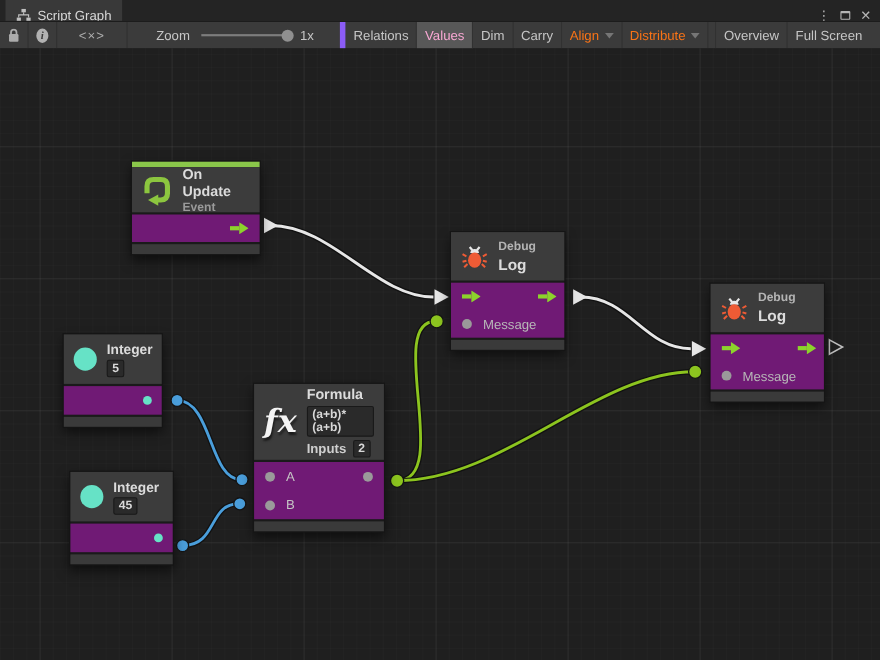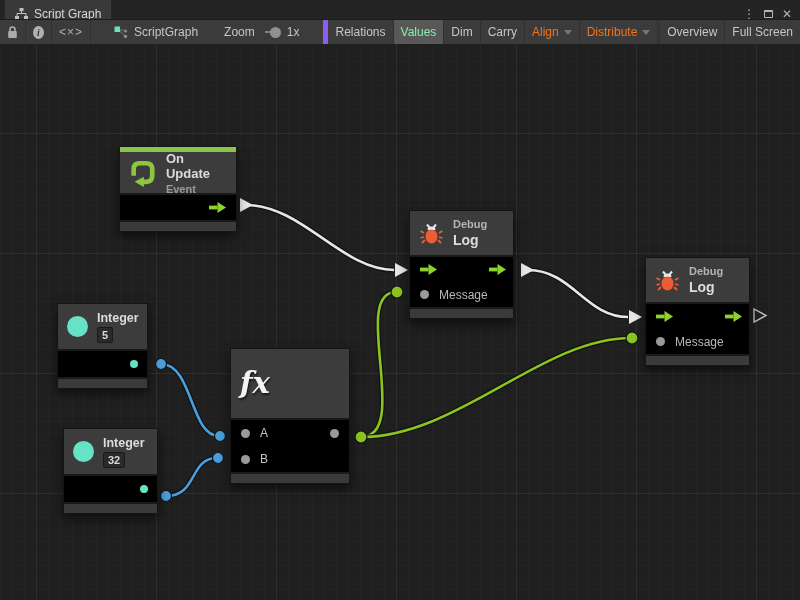--- a/index.html
+++ b/index.html
@@ -17,21 +17,21 @@
   .maxbox { width:9px; height:8px; border:1.5px solid #b5b5b5; border-top-width:2.5px; border-radius:1px; }
   .closex { font-size:12px; line-height:1; }
 
   
   .toolbar { position:absolute; top:19px; left:0; width:800px; height:25px;
     background:#3b3b3b; display:flex; align-items:center; font-size:12px;
     color:#c6c6c6; border-top:1px solid #1c1c1c; }
   .tb-btn { height:100%; display:flex; align-items:center; padding:0 7px;
     border-right:1px solid #313131; white-space:nowrap; }
   .tb-btn.noborder { border-right:none; }
-  .tb-btn.active { background:#585858; color:#86efac; }
+  .tb-btn.active { background:#585858; color:#f9a8d4; }
   .tb-btn.disabled { color:#f97316; }
   .lockpad, .infocirc { display:inline-block; }
   .infocirc { width:13px; height:13px; border-radius:50%; background:#b2b2b2;
     color:#3a3a3a; font-size:10px; font-weight:bold; text-align:center;
     line-height:13px; font-family:"Liberation Serif", serif; font-style:italic; }
   .codeglyph { letter-spacing:1px; color:#b0b0b0; }
   .sg-icon { margin-right:6px; display:inline-block; }
   .zoom-label { margin-left:26px; margin-right:10px; }
   .zoom-track { width:80px; height:2px; background:#7d7d7d; position:relative; }
   .zoom-handle { position:absolute; right:-4px; top:-4.5px; width:11px; height:11px;
@@ -54,21 +54,21 @@
     background-position:36px 89px, 36px 89px, 0px 5px, 0px 5px; }
 
   .wires { position:absolute; top:0; left:0; width:800px; height:600px;
     z-index:2; pointer-events:none; }
 
   
   .node { position:absolute; z-index:3; background:#1a1a1a;
     border:1px solid #151515; box-shadow:0 5px 10px rgba(0,0,0,0.55); }
   .ngreen { height:5px; background:#8AC64A; }
   .nh { background:#3c3c3c; display:flex; align-items:center; padding:0 9px; gap:9px; }
-  .nb { background:#000000; margin-top:2px; }
+  .nb { background:#701a75; margin-top:2px; }
   .nf { background:#3a3a3a; margin-top:2px; height:9px; }
   .ncol { display:flex; flex-direction:column; justify-content:center; gap:2px;font-weight:bold; }
   .n-title { font-size:13px; color:#dcdcdc; }
   .n-sub { font-size:11px; color:#9a9a9a; }
   .n-cat { font-size:11px; color:#b4b4b4; }
   .n-title-lg { font-size:14px; color:#dcdcdc; }
   .field { background:#2a2a2a; border:1px solid #191919; border-radius:2px;
     color:#d8d8d8; font-size:11px; padding:1px 4px; display:inline-block;
     line-height:12px; }
   .inputs-row { display:flex; align-items:center; gap:6px; font-size:12px; color:#cfcfcf; }
@@ -111,29 +111,20 @@
       <path d="M3,5 V3.5 a2.5,2.5 0 0 1 5,0 V5" stroke="#ababab" stroke-width="1.6" fill="none"></path>
       <rect x="1.2" y="5" width="8.6" height="7" rx="1" fill="#ababab"></rect>
     </svg>
   </div>
   <div class="tb-btn" style="width:26px;justify-content:center;">
     <span class="infocirc">i</span>
   </div>
   <div class="tb-btn" style="width:64px;justify-content:center;">
     <span class="codeglyph">&lt;×&gt;</span>
   </div>
-  <div class="tb-btn noborder" style="margin-left:16px;padding-right:0;">
-    <svg class="sg-icon" width="14" height="13" viewBox="0 0 14 13">
-      <path d="M4,3 L11,10 M4,3 L11,5" stroke="#5d5d5d" stroke-width="1.4" fill="none"></path>
-      <rect x="0.5" y="0.5" width="5.5" height="5.5" fill="#66E2C6"></rect>
-      <circle cx="11.5" cy="10.5" r="1.8" fill="#8a8a8a"></circle>
-      <circle cx="11.5" cy="5" r="1.5" fill="#8a8a8a"></circle>
-    </svg>
-    <span>ScriptGraph</span>
-  </div>
   <span class="zoom-label">Zoom</span>
   <div class="zoom-track">
     <div class="zoom-handle"></div>
   </div>
   <span class="zoom-val">1x</span>
 
   <div class="tb-btn" style="border-left:5px solid #8b5cf6;">
     <span>Relations</span>
     </div>
   <div class="tb-btn active">
@@ -246,35 +237,43 @@
     </div>
   </div>
   <div class="nf"></div>
 </div>
 
 <div class="node" style="left:63px;top:428px;width:95px;">
   <div class="nh" style="height:45px;">
     <span class="teal-circle"></span>
     <div class="ncol">
       <span class="n-title" style="font-size:12.5px;">Integer</span>
-      <span class="field" style="align-self:flex-start;min-width:18px;text-align:center;">32</span>
+      <span class="field" style="align-self:flex-start;min-width:18px;text-align:center;">45</span>
     </div>
   </div>
   <div class="nb">
     <div class="prow" style="height:26px;padding-right:9px;">
       <span class="spacer"></span>
       <span class="tealdot"></span>
     </div>
   </div>
   <div class="nf"></div>
 </div>
 
 <div class="node" style="left:230px;top:348px;width:120px;">
   <div class="nh" style="height:69px;align-items:center;">
     <span class="fx">fx</span>
+    <div class="ncol" style="gap:3px;">
+      <span class="n-title">Formula</span>
+      <span class="field">(a+b)*(a+b)</span>
+      <div class="inputs-row">
+        <span>Inputs</span>
+        <span class="field" style="min-width:12px;text-align:center;">2</span>
+      </div>
+    </div>
   </div>
   <div class="nb">
     <div class="prow" style="height:26px;">
       <span class="pdot"></span>
       <span class="plabel">A</span>
       <span class="spacer"></span>
       <span class="pdot"></span>
     </div>
     <div class="prow" style="height:26px;">
       <span class="pdot"></span>

